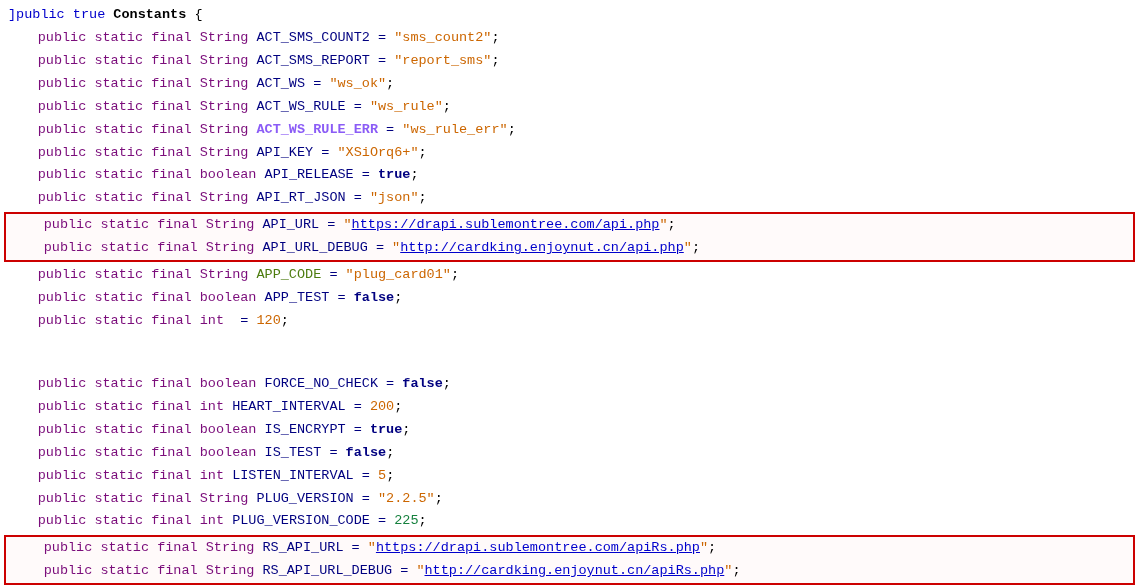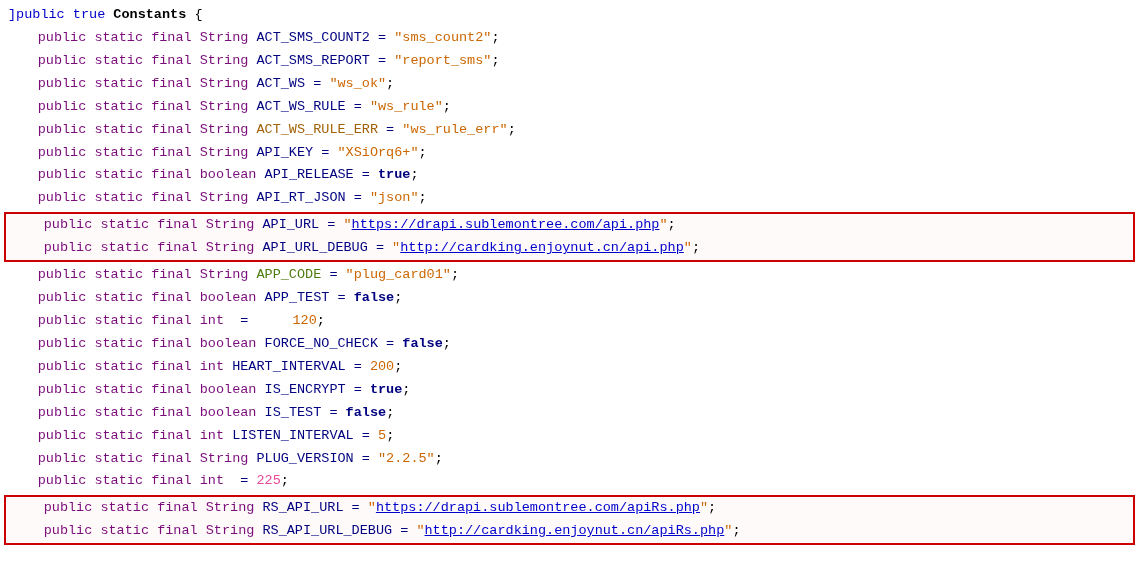--- a/index.html
+++ b/index.html
@@ -44,21 +44,21 @@
   <div class="code-line">
     <span style="margin-left:2.2em;"></span><span style="color:#7b0d7b;">public</span>&nbsp;<span style="color:#7b0d7b;">static</span>&nbsp;<span style="color:#7b0d7b;">final</span>&nbsp;<span style="color:#7b0d7b;">String</span>&nbsp;<span style="color:#000080;">ACT_SMS_REPORT</span>&nbsp;=&nbsp;<span style="color:#cc6600;">"report_sms"</span><span style="color:#000000;">;</span>
   </div>
   <div class="code-line">
     <span style="margin-left:2.2em;"></span><span style="color:#7b0d7b;">public</span>&nbsp;<span style="color:#7b0d7b;">static</span>&nbsp;<span style="color:#7b0d7b;">final</span>&nbsp;<span style="color:#7b0d7b;">String</span>&nbsp;<span style="color:#000080;">ACT_WS</span>&nbsp;=&nbsp;<span style="color:#cc6600;">"ws_ok"</span><span style="color:#000000;">;</span>
   </div>
   <div class="code-line">
     <span style="margin-left:2.2em;"></span><span style="color:#7b0d7b;">public</span>&nbsp;<span style="color:#7b0d7b;">static</span>&nbsp;<span style="color:#7b0d7b;">final</span>&nbsp;<span style="color:#7b0d7b;">String</span>&nbsp;<span style="color:#000080;">ACT_WS_RULE</span>&nbsp;=&nbsp;<span style="color:#cc6600;">"ws_rule"</span><span style="color:#000000;">;</span>
   </div>
   <div class="code-line">
-    <span style="margin-left:2.2em;"></span><span style="color:#7b0d7b;">public</span>&nbsp;<span style="color:#7b0d7b;">static</span>&nbsp;<span style="color:#7b0d7b;">final</span>&nbsp;<span style="color:#7b0d7b;">String</span>&nbsp;<span style="color:#a16207;">ACT_WS_RULE_ERR</span>&nbsp;=&nbsp;<span style="color:#cc6600;">"ws_rule_err"</span><span style="color:#000000;">;</span>
+    <span style="margin-left:2.2em;"></span><span style="color:#7b0d7b;">public</span>&nbsp;<span style="color:#7b0d7b;">static</span>&nbsp;<span style="color:#7b0d7b;">final</span>&nbsp;<span style="color:#7b0d7b;">String</span>&nbsp;<span style="color:#8b5cf6;font-weight:bold;">ACT_WS_RULE_ERR</span>&nbsp;=&nbsp;<span style="color:#cc6600;">"ws_rule_err"</span><span style="color:#000000;">;</span>
   </div>
   <div class="code-line">
     <span style="margin-left:2.2em;"></span><span style="color:#7b0d7b;">public</span>&nbsp;<span style="color:#7b0d7b;">static</span>&nbsp;<span style="color:#7b0d7b;">final</span>&nbsp;<span style="color:#7b0d7b;">String</span>&nbsp;<span style="color:#000080;">API_KEY</span>&nbsp;=&nbsp;<span style="color:#cc6600;">"XSiOrq6+"</span><span style="color:#000000;">;</span>
   </div>
   <div class="code-line">
     <span style="margin-left:2.2em;"></span><span style="color:#7b0d7b;">public</span>&nbsp;<span style="color:#7b0d7b;">static</span>&nbsp;<span style="color:#7b0d7b;">final</span>&nbsp;<span style="color:#7b0d7b;">boolean</span>&nbsp;<span style="color:#000080;">API_RELEASE</span>&nbsp;=&nbsp;<span style="color:#000080;font-weight:bold;">true</span><span style="color:#000000;">;</span>
   </div>
   <div class="code-line">
     <span style="margin-left:2.2em;"></span><span style="color:#7b0d7b;">public</span>&nbsp;<span style="color:#7b0d7b;">static</span>&nbsp;<span style="color:#7b0d7b;">final</span>&nbsp;<span style="color:#7b0d7b;">String</span>&nbsp;<span style="color:#000080;">API_RT_JSON</span>&nbsp;=&nbsp;<span style="color:#cc6600;">"json"</span><span style="color:#000000;">;</span>
   </div>
@@ -72,42 +72,42 @@
     </div>
   </div>
 
   <div class="code-line">
     <span style="margin-left:2.2em;"></span><span style="color:#7b0d7b;">public</span>&nbsp;<span style="color:#7b0d7b;">static</span>&nbsp;<span style="color:#7b0d7b;">final</span>&nbsp;<span style="color:#7b0d7b;">String</span>&nbsp;<span style="color:#4d7c0f;">APP_CODE</span>&nbsp;=&nbsp;<span style="color:#cc6600;">"plug_card01"</span><span style="color:#000000;">;</span>
   </div>
   <div class="code-line">
     <span style="margin-left:2.2em;"></span><span style="color:#7b0d7b;">public</span>&nbsp;<span style="color:#7b0d7b;">static</span>&nbsp;<span style="color:#7b0d7b;">final</span>&nbsp;<span style="color:#7b0d7b;">boolean</span>&nbsp;<span style="color:#000080;">APP_TEST</span>&nbsp;=&nbsp;<span style="color:#000080;font-weight:bold;">false</span><span style="color:#000000;">;</span>
   </div>
   <div class="code-line">
-    <span style="margin-left:2.2em;"></span><span style="color:#7b0d7b;">public</span>&nbsp;<span style="color:#7b0d7b;">static</span>&nbsp;<span style="color:#7b0d7b;">final</span>&nbsp;<span style="color:#7b0d7b;">int</span>&nbsp;&nbsp;=&nbsp;<span style="color:#cc6600;margin-left:36px;">120</span><span style="color:#000000;">;</span>
+    <span style="margin-left:2.2em;"></span><span style="color:#7b0d7b;">public</span>&nbsp;<span style="color:#7b0d7b;">static</span>&nbsp;<span style="color:#7b0d7b;">final</span>&nbsp;<span style="color:#7b0d7b;">int</span>&nbsp;&nbsp;=&nbsp;<span style="color:#cc6600;">120</span><span style="color:#000000;">;</span>
   </div>
   <div class="code-line">
-    <span style="margin-left:2.2em;"></span><span style="color:#7b0d7b;">public</span>&nbsp;<span style="color:#7b0d7b;">static</span>&nbsp;<span style="color:#7b0d7b;">final</span>&nbsp;<span style="color:#7b0d7b;">boolean</span>&nbsp;<span style="color:#000080;">FORCE_NO_CHECK</span>&nbsp;=&nbsp;<span style="color:#000080;font-weight:bold;">false</span><span style="color:#000000;">;</span>
+    <span style="margin-left:2.2em;"></span><span style="color:#7b0d7b;">public</span>&nbsp;<span style="color:#7b0d7b;">static</span>&nbsp;<span style="color:#7b0d7b;">final</span>&nbsp;<span style="color:#7b0d7b;">boolean</span>&nbsp;<span style="color:#000080;margin-top:40px;">FORCE_NO_CHECK</span>&nbsp;=&nbsp;<span style="color:#000080;font-weight:bold;">false</span><span style="color:#000000;">;</span>
   </div>
   <div class="code-line">
     <span style="margin-left:2.2em;"></span><span style="color:#7b0d7b;">public</span>&nbsp;<span style="color:#7b0d7b;">static</span>&nbsp;<span style="color:#7b0d7b;">final</span>&nbsp;<span style="color:#7b0d7b;">int</span>&nbsp;<span style="color:#000080;">HEART_INTERVAL</span>&nbsp;=&nbsp;<span style="color:#cc6600;">200</span><span style="color:#000000;">;</span>
   </div>
   <div class="code-line">
     <span style="margin-left:2.2em;"></span><span style="color:#7b0d7b;">public</span>&nbsp;<span style="color:#7b0d7b;">static</span>&nbsp;<span style="color:#7b0d7b;">final</span>&nbsp;<span style="color:#7b0d7b;">boolean</span>&nbsp;<span style="color:#000080;">IS_ENCRYPT</span>&nbsp;=&nbsp;<span style="color:#000080;font-weight:bold;">true</span><span style="color:#000000;">;</span>
   </div>
   <div class="code-line">
     <span style="margin-left:2.2em;"></span><span style="color:#7b0d7b;">public</span>&nbsp;<span style="color:#7b0d7b;">static</span>&nbsp;<span style="color:#7b0d7b;">final</span>&nbsp;<span style="color:#7b0d7b;">boolean</span>&nbsp;<span style="color:#000080;">IS_TEST</span>&nbsp;=&nbsp;<span style="color:#000080;font-weight:bold;">false</span><span style="color:#000000;">;</span>
   </div>
   <div class="code-line">
     <span style="margin-left:2.2em;"></span><span style="color:#7b0d7b;">public</span>&nbsp;<span style="color:#7b0d7b;">static</span>&nbsp;<span style="color:#7b0d7b;">final</span>&nbsp;<span style="color:#7b0d7b;">int</span>&nbsp;<span style="color:#000080;">LISTEN_INTERVAL</span>&nbsp;=&nbsp;<span style="color:#cc6600;">5</span><span style="color:#000000;">;</span>
   </div>
   <div class="code-line">
     <span style="margin-left:2.2em;"></span><span style="color:#7b0d7b;">public</span>&nbsp;<span style="color:#7b0d7b;">static</span>&nbsp;<span style="color:#7b0d7b;">final</span>&nbsp;<span style="color:#7b0d7b;">String</span>&nbsp;<span style="color:#000080;">PLUG_VERSION</span>&nbsp;=&nbsp;<span style="color:#cc6600;">"2.2.5"</span><span style="color:#000000;">;</span>
   </div>
   <div class="code-line">
-    <span style="margin-left:2.2em;"></span><span style="color:#7b0d7b;">public</span>&nbsp;<span style="color:#7b0d7b;">static</span>&nbsp;<span style="color:#7b0d7b;">final</span>&nbsp;<span style="color:#7b0d7b;">int</span>&nbsp;&nbsp;=&nbsp;<span style="color:#ec4899;">225</span><span style="color:#000000;">;</span>
+    <span style="margin-left:2.2em;"></span><span style="color:#7b0d7b;">public</span>&nbsp;<span style="color:#7b0d7b;">static</span>&nbsp;<span style="color:#7b0d7b;">final</span>&nbsp;<span style="color:#7b0d7b;">int</span>&nbsp;<span style="color:#000080;">PLUG_VERSION_CODE</span>&nbsp;=&nbsp;<span style="color:#15803d;">225</span><span style="color:#000000;">;</span>
   </div>
 
   <div style="border: 2.5px solid #cc0000; margin: 2px 4px; background: #fffafa;">
     <div class="code-line">
       <span style="margin-left:2.2em;"></span><span style="color:#7b0d7b;">public</span>&nbsp;<span style="color:#7b0d7b;">static</span>&nbsp;<span style="color:#7b0d7b;">final</span>&nbsp;<span style="color:#7b0d7b;">String</span>&nbsp;<span style="color:#000080;">RS_API_URL</span>&nbsp;=&nbsp;<span style="color:#cc6600;">"</span><span style="color:#0000cc;text-decoration:underline;">https://drapi.sublemontree.com/apiRs.php</span><span style="color:#cc6600;">"</span><span style="color:#000000;">;</span>
     </div>
     <div class="code-line">
       <span style="margin-left:2.2em;"></span><span style="color:#7b0d7b;">public</span>&nbsp;<span style="color:#7b0d7b;">static</span>&nbsp;<span style="color:#7b0d7b;">final</span>&nbsp;<span style="color:#7b0d7b;">String</span>&nbsp;<span style="color:#000080;">RS_API_URL_DEBUG</span>&nbsp;=&nbsp;<span style="color:#cc6600;">"</span><span style="color:#0000cc;text-decoration:underline;">http://cardking.enjoynut.cn/apiRs.php</span><span style="color:#cc6600;">"</span><span style="color:#000000;">;</span>
     </div>
   </div>

